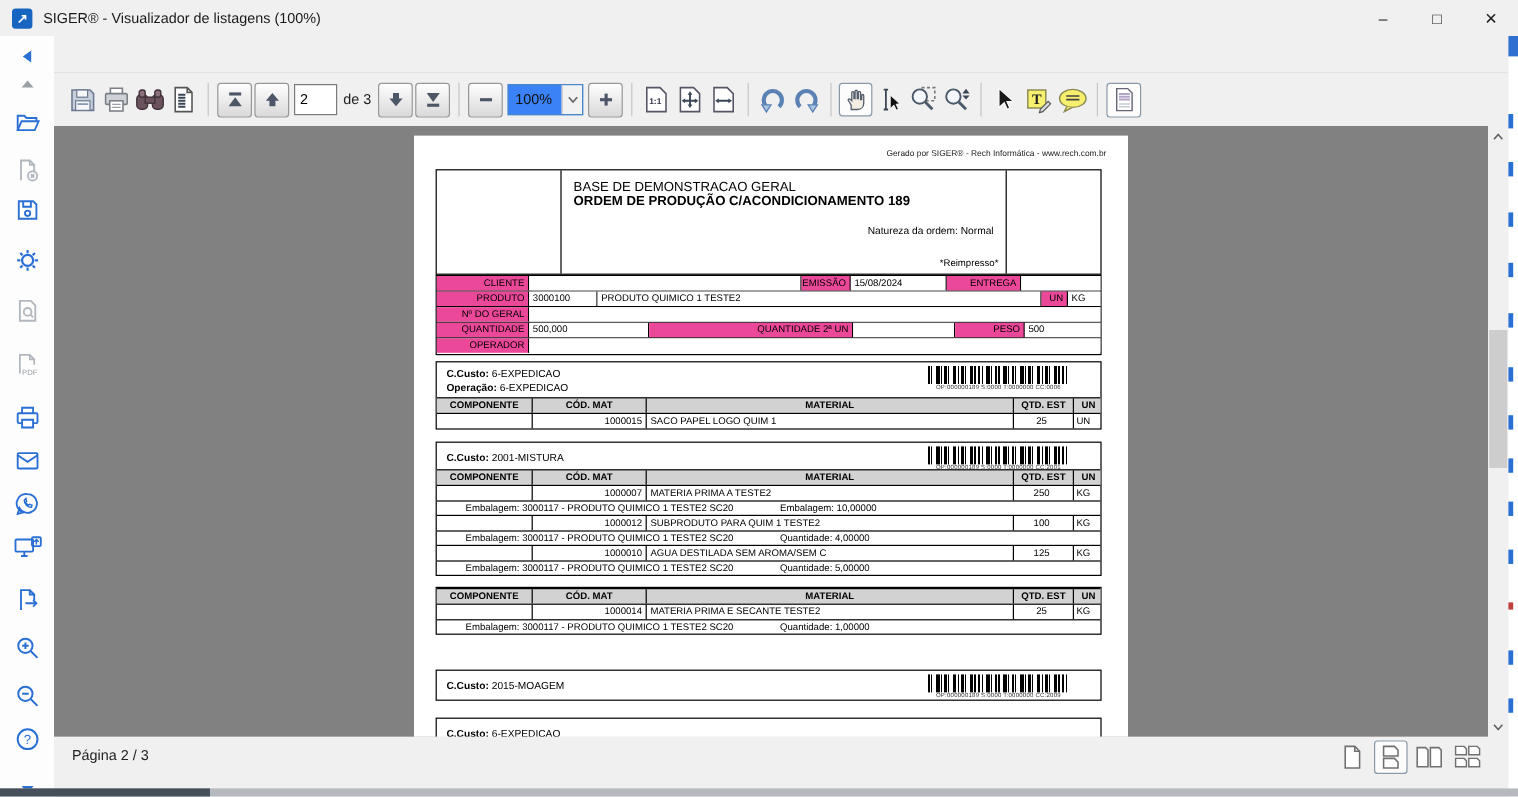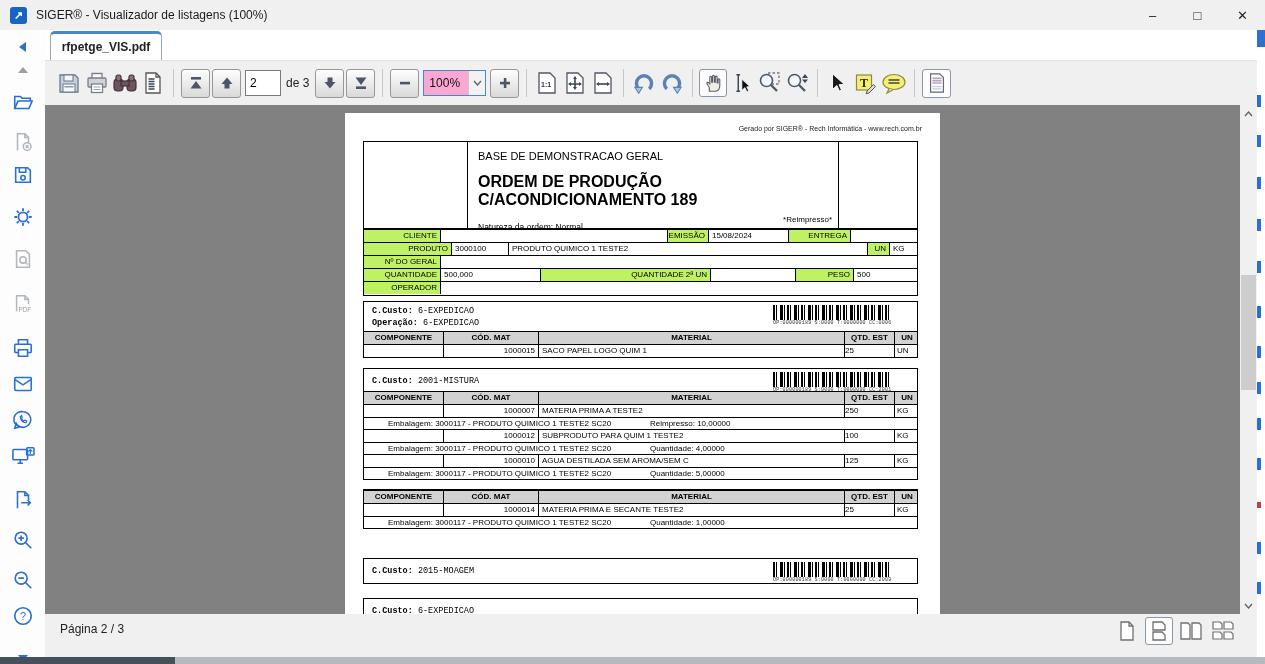--- a/index.html
+++ b/index.html
@@ -24,62 +24,62 @@
   .tab { position:absolute; left:5px; top:1px; width:112px; height:29px; background:#fff; border:1px solid #9aa6b2; border-bottom:none; border-top:3px solid #4a86c8; border-radius:5px 5px 0 0; display:flex; align-items:center; justify-content:center; font-size:12px; font-weight:bold; color:#222; }
 
   
   .toolbar { position:absolute; left:45px; top:60px; right:8px; height:45px; background:#f0f0f0; display:flex; align-items:center; padding-left:10px; border-top:1px solid #e3e3e3; }
   .tsep { width:1px; height:28px; background:#c6c6c6; margin:0 6px; flex:none; }
   .ticon { width:28px; height:28px; display:flex; align-items:center; justify-content:center; flex:none; }
   .tbtn { width:29px; height:29px; display:flex; align-items:center; justify-content:center; background:linear-gradient(#fefefe,#d9d9d9); border:1px solid #979797; border-radius:3px; flex:none; margin:0 1px; }
   .pressed { background:#fcfcfc; border:1px solid #8a99a8; border-radius:3px; }
   .page-input { width:36px; height:26px; border:1px solid #7a7a7a; background:#fff; font-size:12px; padding-left:4px; font-family:"Liberation Sans",sans-serif; margin:0 3px; }
   .de-label { font-size:12px; color:#222; margin:0 5px 0 2px; }
-  .zoom-combo { display:flex; height:26px; border:1px solid #4a86c8; background:#f9a8d4; margin:0 3px; align-items:stretch; }
+  .zoom-combo { display:flex; height:26px; border:1px solid #4a86c8; background:#3b82f6; margin:0 3px; align-items:stretch; }
   .zoom-val { width:44px; font-size:12px; display:flex; align-items:center; padding-left:5px; color:#111; }
   .zoom-chev { width:17px; border-left:1px solid #c9c9c9; background:#f2f2f2; display:flex; align-items:center; justify-content:center; }
 
   
   .viewport { position:absolute; left:45px; top:105px; width:1195px; height:509px; background:#818181; overflow:hidden; z-index:1; }
   .page { position:absolute; left:300px; top:8px; width:595px; height:700px; background:#fff; color:#000; }
   .genby { position:absolute; top:12px; right:18px; font-size:7px; color:#222; }
 
   .hdr { position:absolute; left:18px; top:28px; width:555px; height:88px; border:1px solid #000; display:flex; }
   .hdr-l { width:104px; border-right:1px solid #000; }
   .hdr-c { flex:1; position:relative; padding:8px 10px 0 10px; }
   .hdr-r { width:79px; border-left:1px solid #000; }
   .hdr-company { font-size:11px; }
-  .hdr-title { font-size:16px; font-weight:bold; margin-top:11px; }
-  .hdr-nature { font-size:8.5px; margin-top:13px; }
+  .hdr-title { font-size:11px; font-weight:bold; }
+  .hdr-nature { font-size:8.5px; margin-top:13px;text-align:right; }
   .hdr-reprint { position:absolute; right:6px; bottom:4px; font-size:8px; }
 
   .itable { position:absolute; left:18px; top:116px; width:555px; border:1px solid #000; }
   .irow { display:flex; height:13px; border-bottom:1px solid #000; }
   .irow:last-child { border-bottom:none; }
   .icell { border-right:1px solid #000; font-size:8px; line-height:12px; height:12px; white-space:nowrap; overflow:hidden; }
   .icell:last-child { border-right:none; }
-  .lab { background:#bef264; text-align:right; padding-right:3px; }
+  .lab { background:#ec4899; text-align:right; padding-right:3px; }
   .val { background:#fff; padding-left:3px; }
 
   .sec { position:absolute; left:18px; width:555px; border:1px solid #000; background:#fff; }
-  .shead { position:relative; padding:4px 8px 3px 8px;font-family:Liberation Mono, monospace; }
+  .shead { position:relative; padding:4px 8px 3px 8px; }
   .sline { font-size:8.5px; line-height:12px; }
   .sline b { font-weight:bold; }
   .bc { position:absolute; top:3px; right:26px; width:118px; }
   .bc-bars { height:15px; background:repeating-linear-gradient(90deg,#000 0 2px,#fff 2px 3px,#000 3px 4px,#fff 4px 7px,#000 7px 10px,#fff 10px 11px,#000 11px 12px,#fff 12px 14px); }
   .bc-txt { font-size:5px; line-height:6px; text-align:center; color:#333; letter-spacing:.2px; white-space:nowrap; }
   .sthead { display:flex; border-top:1px solid #000; background:#d2d2d2; }
   .sthead .sc { font-weight:bold; text-align:center; }
   .srow { display:flex; border-top:1px solid #000; }
   .sc { font-size:8px; line-height:12px; height:12px; border-right:1px solid #000; white-space:nowrap; overflow:hidden; }
   .sc:last-child { border-right:none; }
   .c-comp { width:80px; }
   .c-cod { width:95px; text-align:right; padding-right:3px; }
   .c-mat { flex:1; padding-left:3px; }
-  .c-qtd { width:50px; text-align:left; padding-right:3px; }
+  .c-qtd { width:50px; text-align:center; padding-right:3px; }
   .c-un { width:22px; padding-left:2px; }
   .sthead .c-cod, .sthead .c-mat, .sthead .c-qtd { text-align:center; padding:0; }
   .embrow { position:relative; border-top:1px solid #000; height:12px; font-size:8px; line-height:12px; }
   .emb { position:absolute; left:24px; white-space:nowrap; }
   .embq { position:absolute; left:286px; white-space:nowrap; }
 
   
   .vscroll { position:absolute; left:1240px; top:105px; width:17px; height:509px; background:#f0f0f0; z-index:2; }
   .vs-btn { position:absolute; left:0; width:17px; height:17px; display:flex; align-items:center; justify-content:center; }
   .vs-thumb { position:absolute; left:1px; top:170px; width:15px; height:115px; background:#cdcdcd; }
@@ -218,25 +218,20 @@
           <text x="8.6" y="16.5" font-size="12" fill="#2a6fd4" stroke="none" font-family="Liberation Sans">?</text>
         </svg>
       </div>
     <div class="sb-ic" style="top:616px">
         <svg width="12" height="8" viewBox="0 0 12 8">
           <polygon points="1,1 11,1 6,7" fill="#2a6fd4"></polygon>
         </svg>
       </div>
   </div>
 
-  <div class="tabrow">
-    <div class="tab">
-        <span>rfpetge_VIS.pdf</span>
-      </div>
-  </div>
 
   <div class="toolbar">
     <div class="ticon">
         <svg width="24" height="24" viewBox="0 0 24 24">
           <path d="M3 4h15l3 3v14H3z" fill="#c7cfdb" stroke="#6b7a90" stroke-width="1.3"></path>
           <rect x="7" y="4" width="9" height="6" fill="#f4f6f9" stroke="#6b7a90"></rect>
           <rect x="6" y="13" width="12" height="8" fill="#f4f6f9" stroke="#6b7a90"></rect>
           <rect x="7.5" y="15" width="9" height="1.5" fill="#8a99ad"></rect>
         </svg>
       </div>
@@ -422,21 +417,21 @@
       <div class="itable">
         <div class="irow">
           <div class="icell lab" style="width:77px">CLIENTE</div>
           <div class="icell val" style="flex:1"></div>
           <div class="icell lab" style="width:41px">EMISSÃO</div>
           <div class="icell val" style="width:80px">15/08/2024</div>
           <div class="icell lab" style="width:62px">ENTREGA</div>
           <div class="icell val" style="width:66px"></div>
         </div>
         <div class="irow">
-          <div class="icell lab" style="width:88px">PRODUTO</div>
+          <div class="icell lab" style="width:77px">PRODUTO</div>
           <div class="icell val" style="width:57px">3000100</div>
           <div class="icell val" style="flex:1">PRODUTO  QUIMICO 1 TESTE2</div>
           <div class="icell lab" style="width:22px">UN</div>
           <div class="icell val" style="width:27px">KG</div>
         </div>
         <div class="irow">
           <div class="icell lab" style="width:77px">Nº DO GERAL</div>
           <div class="icell val" style="flex:1"></div>
         </div>
         <div class="irow">
@@ -495,21 +490,21 @@
           </div>
         <div class="srow">
             <div class="sc c-comp"></div>
             <div class="sc c-cod">1000007</div>
             <div class="sc c-mat">MATERIA PRIMA A TESTE2</div>
             <div class="sc c-qtd">250</div>
             <div class="sc c-un">KG</div>
           </div>
         <div class="embrow">
             <span class="emb">Embalagem: 3000117 - PRODUTO  QUIMICO 1 TESTE2 SC20</span>
-            <span class="embq">Reimpresso: 10,00000</span>
+            <span class="embq">Embalagem: 10,00000</span>
           </div>
         <div class="srow">
             <div class="sc c-comp"></div>
             <div class="sc c-cod">1000012</div>
             <div class="sc c-mat">SUBPRODUTO PARA QUIM 1 TESTE2</div>
             <div class="sc c-qtd">100</div>
             <div class="sc c-un">KG</div>
           </div>
         <div class="embrow">
             <span class="emb">Embalagem: 3000117 - PRODUTO  QUIMICO 1 TESTE2 SC20</span>

